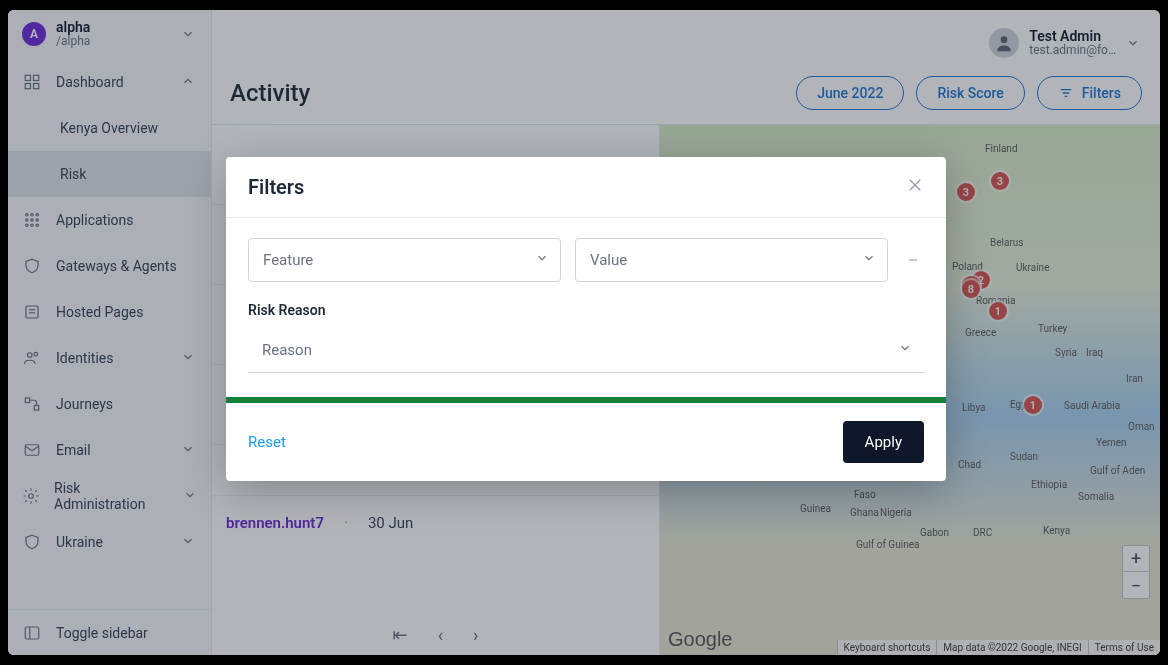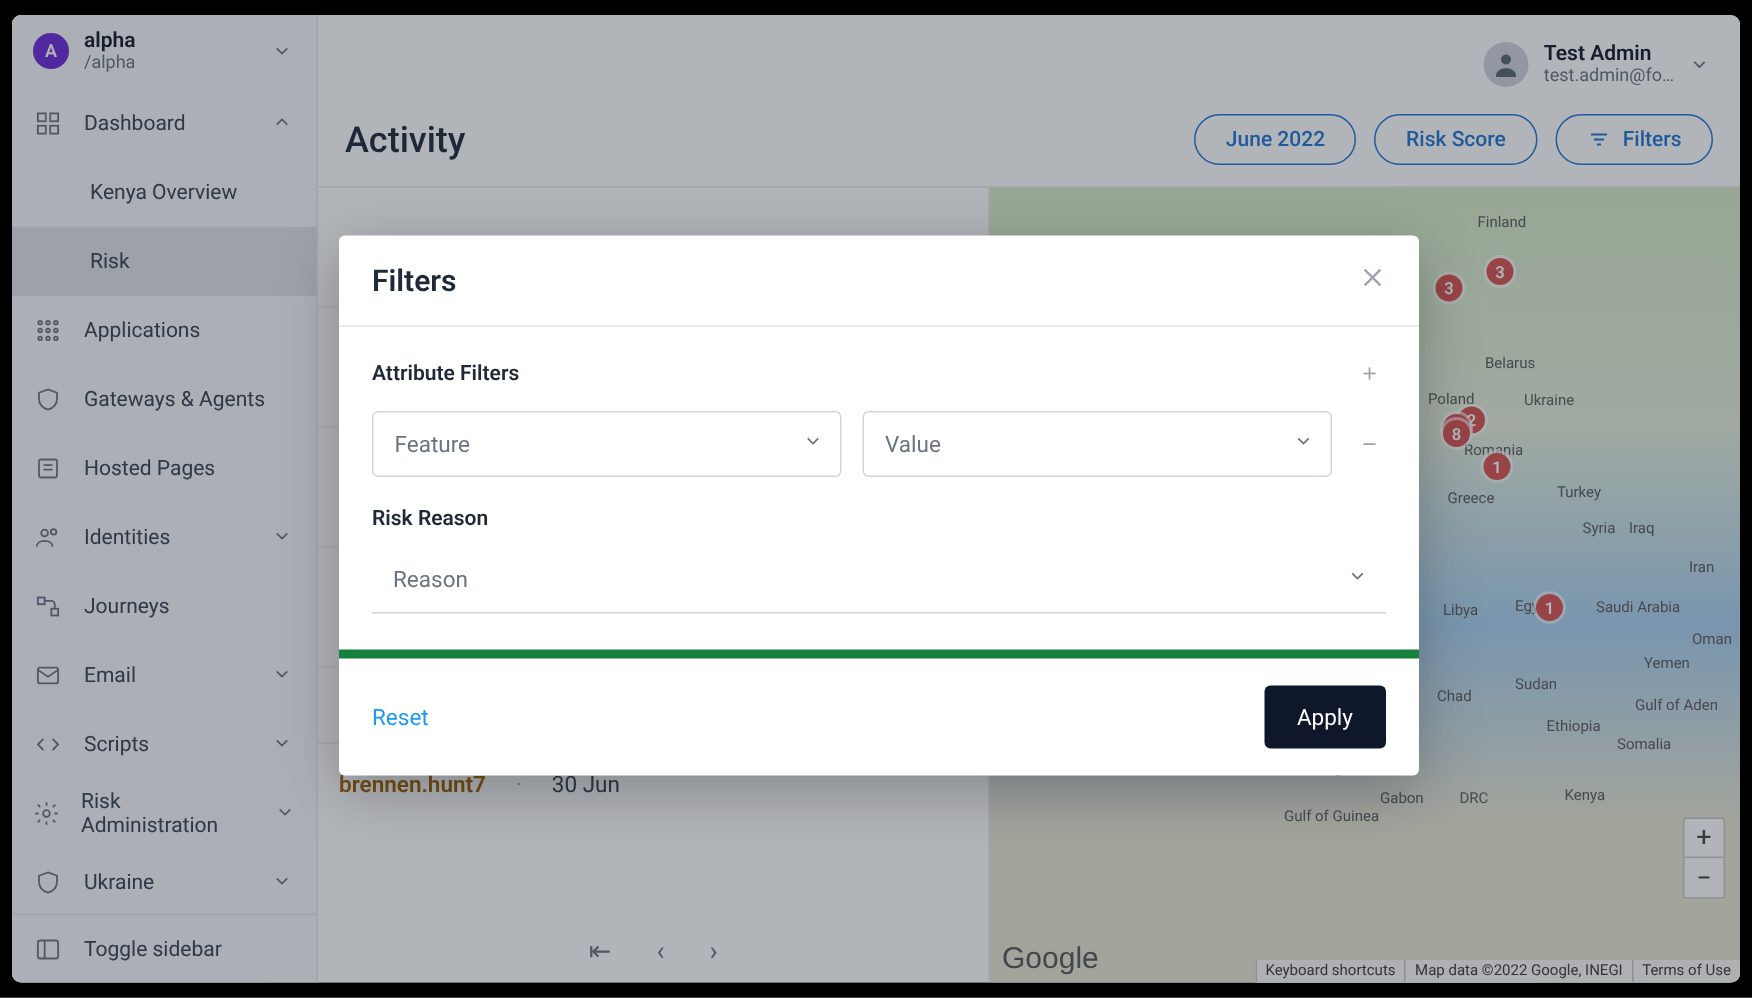--- a/index.html
+++ b/index.html
@@ -37,21 +37,21 @@
   .page-header { display: flex; align-items: center; padding: 0 18px 14px; gap: 12px; }
   .page-title { font-size: 24px; font-weight: 500; color: #1f2937; flex: 1; }
   .pill { border: 1.5px solid #2176d2; color: #2176d2; background: #fff; border-radius: 999px; padding: 8px 20px; font-size: 14px; font-weight: 500; display: inline-flex; align-items: center; gap: 8px; cursor: pointer; }
   .pill svg { width: 16px; height: 16px; stroke: currentColor; fill: none; stroke-width: 2; }
 
   .content { flex: 1; display: flex; border-top: 1px solid #e5e7eb; }
   .list-pane { width: 448px; border-right: 1px solid #e5e7eb; overflow: hidden; display:flex; flex-direction: column;}
   .list-body { flex:1; overflow:hidden; }
   .list-row { padding: 18px 14px; border-bottom: 1px solid #eef0f3; }
   .list-row .top { display: flex; align-items: baseline; gap: 14px; font-size: 15px; color: #374151; }
-  .list-row .top .name { font-weight: 600; color: #a16207; }
+  .list-row .top .name { font-weight: 600; color: #6d28d9; }
   .list-row .bottom { margin-top: 8px; font-size: 14px; color: #4b5563; }
   .sep { color: #9ca3af; padding: 0 6px; }
   .pager { display: flex; align-items: center; justify-content: center; gap: 30px; padding: 10px; color: #6b7280; }
   .pager span { cursor:pointer; font-size:18px; }
 
   .map-pane { flex: 1; position: relative; background: linear-gradient(180deg, #d8ecc7 0%, #e6efdb 30%, #a9d1ef 55%, #e9e7d3 80%); }
   .map-label { position: absolute; font-size: 10px; color: #5b5b5b; pointer-events:none; }
   .map-marker { position: absolute; width: 18px; height: 18px; border-radius: 50%; background: #d9534f; color:#fff; font-size:11px; font-weight:600; display:flex; align-items:center; justify-content:center; box-shadow: 0 0 0 2px rgba(255,255,255,.6); }
   .zoom-ctrl { position:absolute; right:10px; bottom:56px; width:28px; background:#fff; border:1px solid #c5c8cc; border-radius:2px; }
   .zoom-ctrl div { height:26px; display:flex; align-items:center; justify-content:center; font-size:18px; color:#444; }
@@ -181,33 +181,20 @@
         <span>Journeys</span>
       </div>
       <div class="nav-item">
         <span class="icon">
             <svg viewBox="0 0 24 24">
               <rect x="3" y="5" width="18" height="14" rx="2"></rect>
               <polyline points="3 7 12 13 21 7"></polyline>
             </svg>
           </span>
         <span>Email</span>
-        <span class="spacer"></span>
-        <span class="chev"><svg viewBox="0 0 24 24">
-              <polyline points="6 9 12 15 18 9"></polyline>
-            </svg></span>
-      </div>
-      <div class="nav-item">
-        <span class="icon">
-            <svg viewBox="0 0 24 24">
-              <polyline points="8 7 3 12 8 17"></polyline>
-              <polyline points="16 7 21 12 16 17"></polyline>
-            </svg>
-          </span>
-        <span>Scripts</span>
         <span class="spacer"></span>
         <span class="chev"><svg viewBox="0 0 24 24">
               <polyline points="6 9 12 15 18 9"></polyline>
             </svg></span>
       </div>
       <div class="nav-item">
         <span class="icon">
             <svg viewBox="0 0 24 24">
               <circle cx="12" cy="12" r="3"></circle>
               <path d="M12 2v3M12 19v3M4.2 4.2l2.1 2.1M17.7 17.7l2.1 2.1M2 12h3M19 12h3M4.2 19.8l2.1-2.1M17.7 6.3l2.1-2.1"></path>
@@ -367,29 +354,20 @@
 
   <div class="modal">
     <div class="modal-header">
       <div class="modal-title">Filters</div>
       <span class="close-btn"><svg viewBox="0 0 24 24">
             <line x1="5" y1="5" x2="19" y2="19"></line>
             <line x1="19" y1="5" x2="5" y2="19"></line>
           </svg></span>
     </div>
     <div class="modal-body">
-      <div class="section-head">
-        <h4>Attribute Filters</h4>
-        <span class="iconbtn">
-            <svg viewBox="0 0 24 24">
-              <line x1="12" y1="5" x2="12" y2="19"></line>
-              <line x1="5" y1="12" x2="19" y2="12"></line>
-            </svg>
-          </span>
-      </div>
       <div class="attr-row">
         <div class="select">
           <div class="select-frame">
               <span>Feature</span>
             </div>
           <span class="chev"><svg viewBox="0 0 24 24">
                 <polyline points="6 9 12 15 18 9"></polyline>
               </svg></span>
         </div>
         <div class="select">

